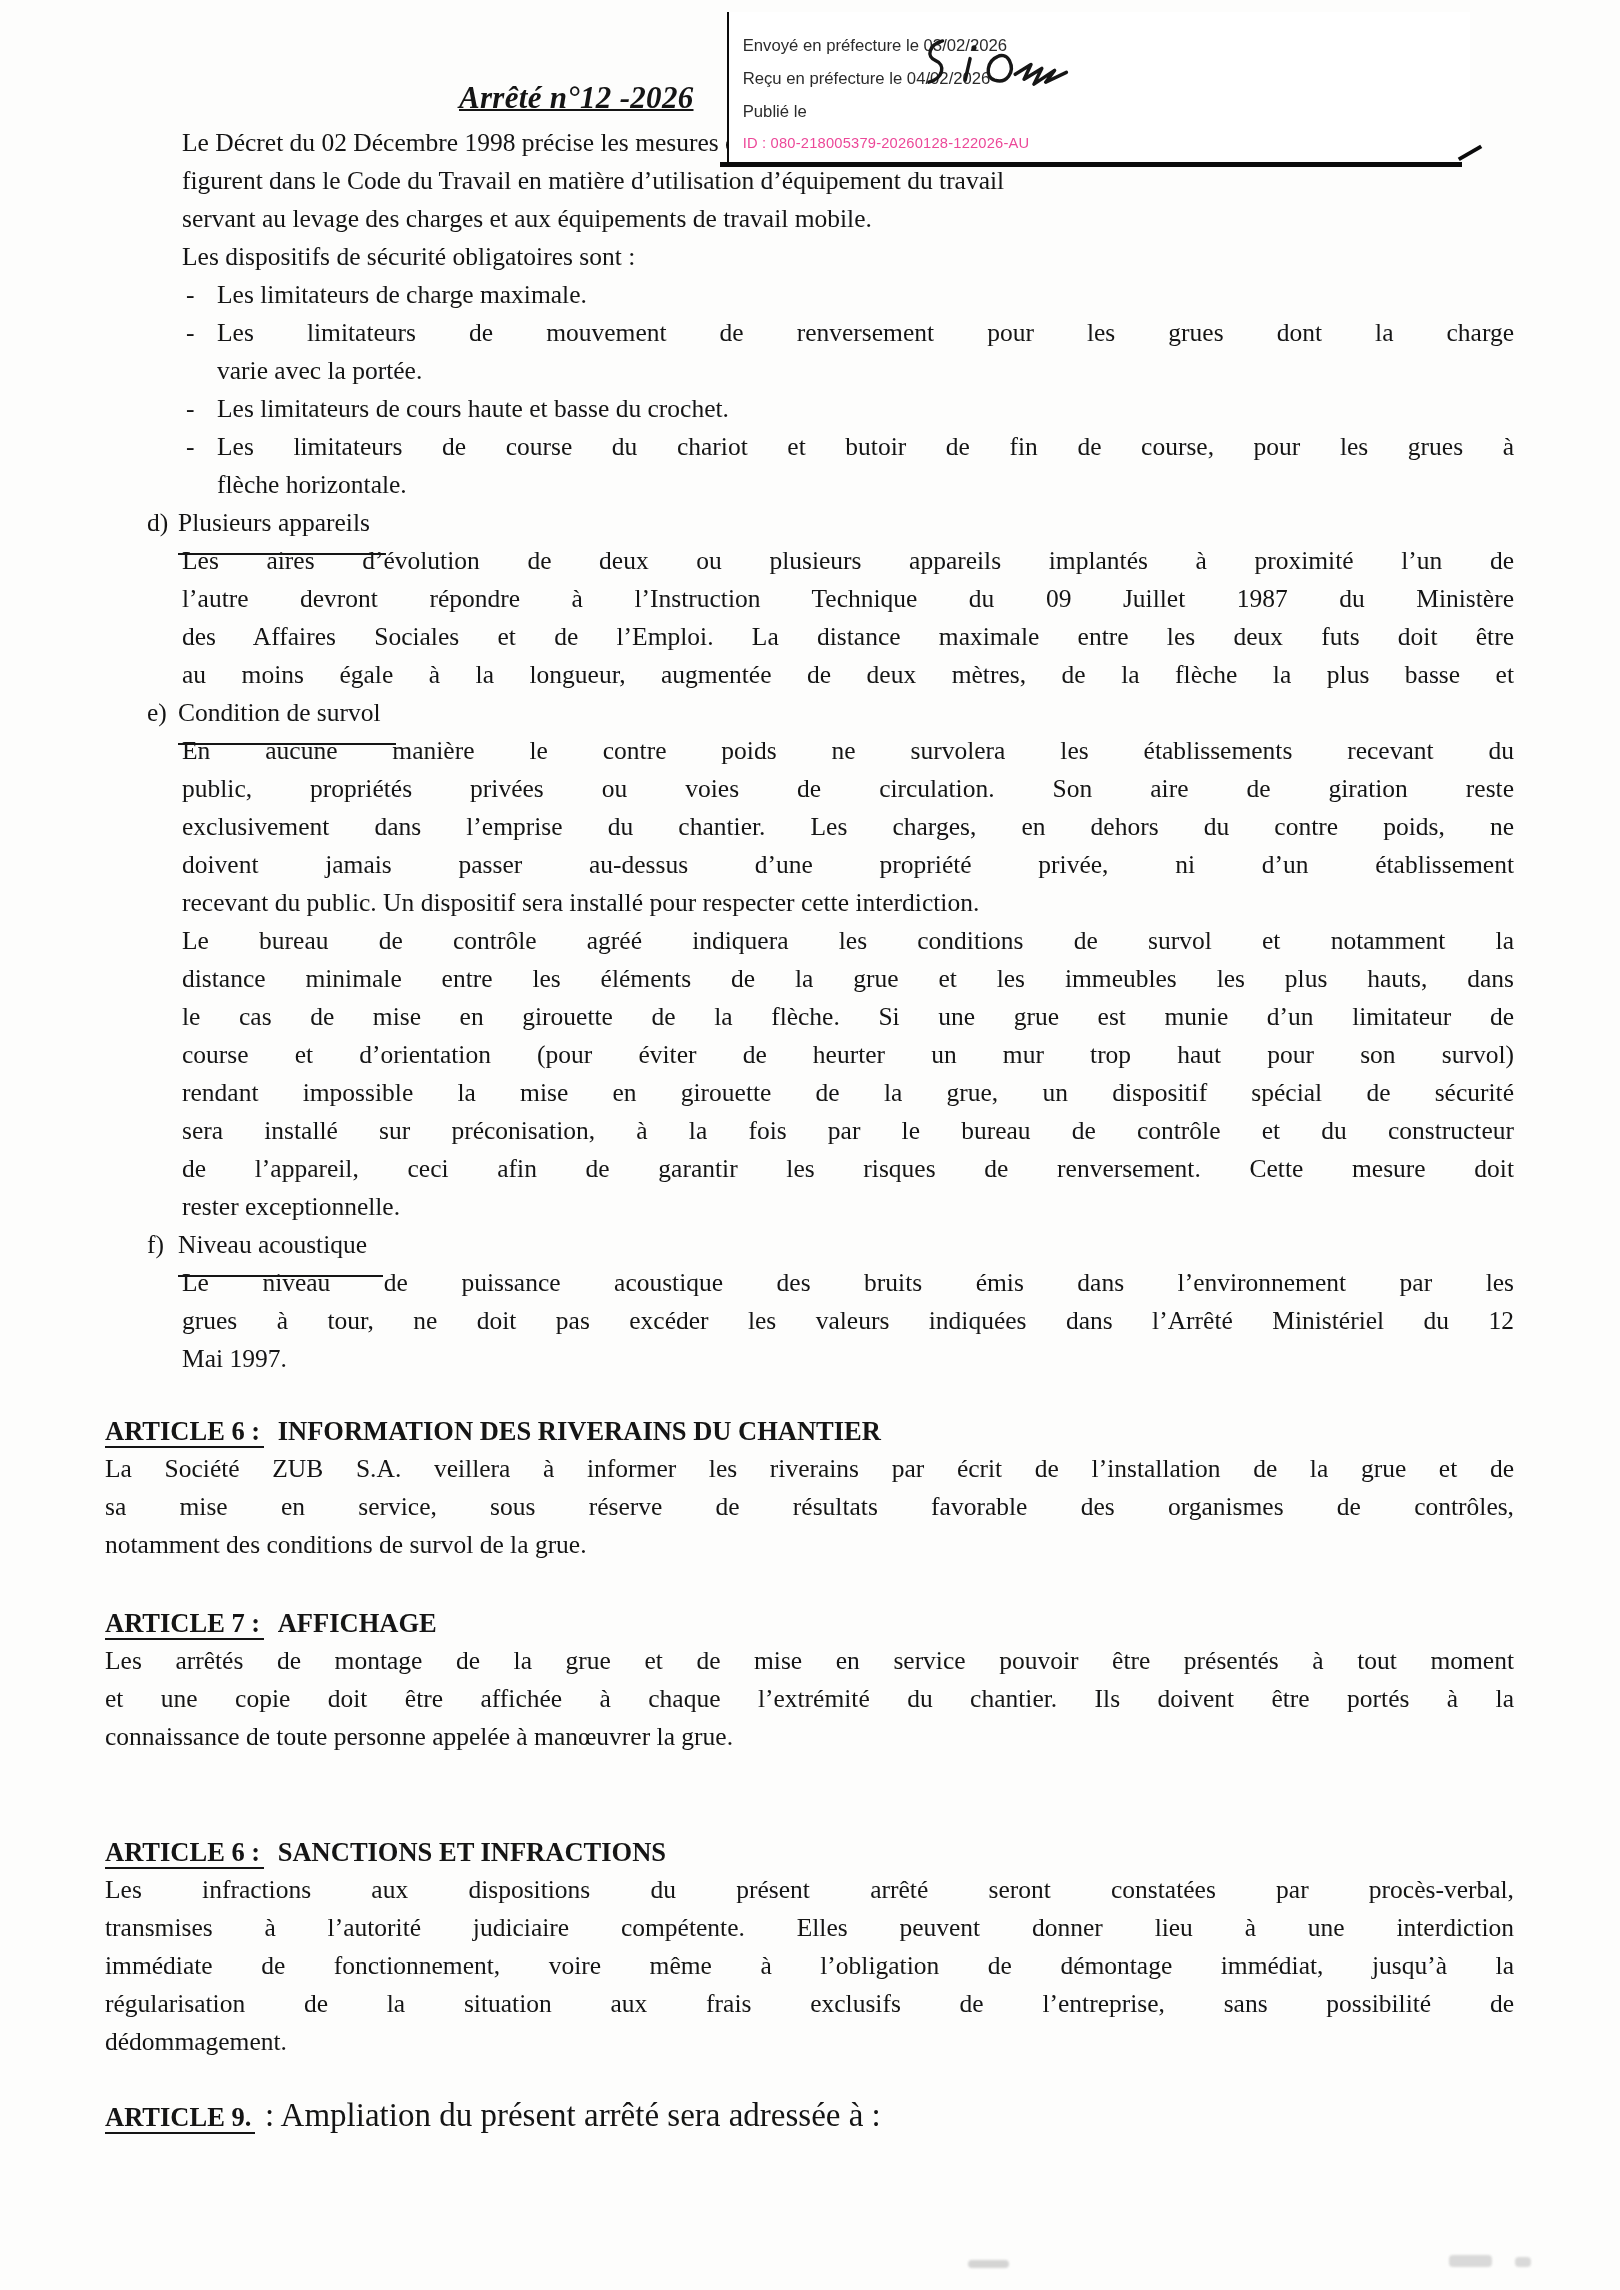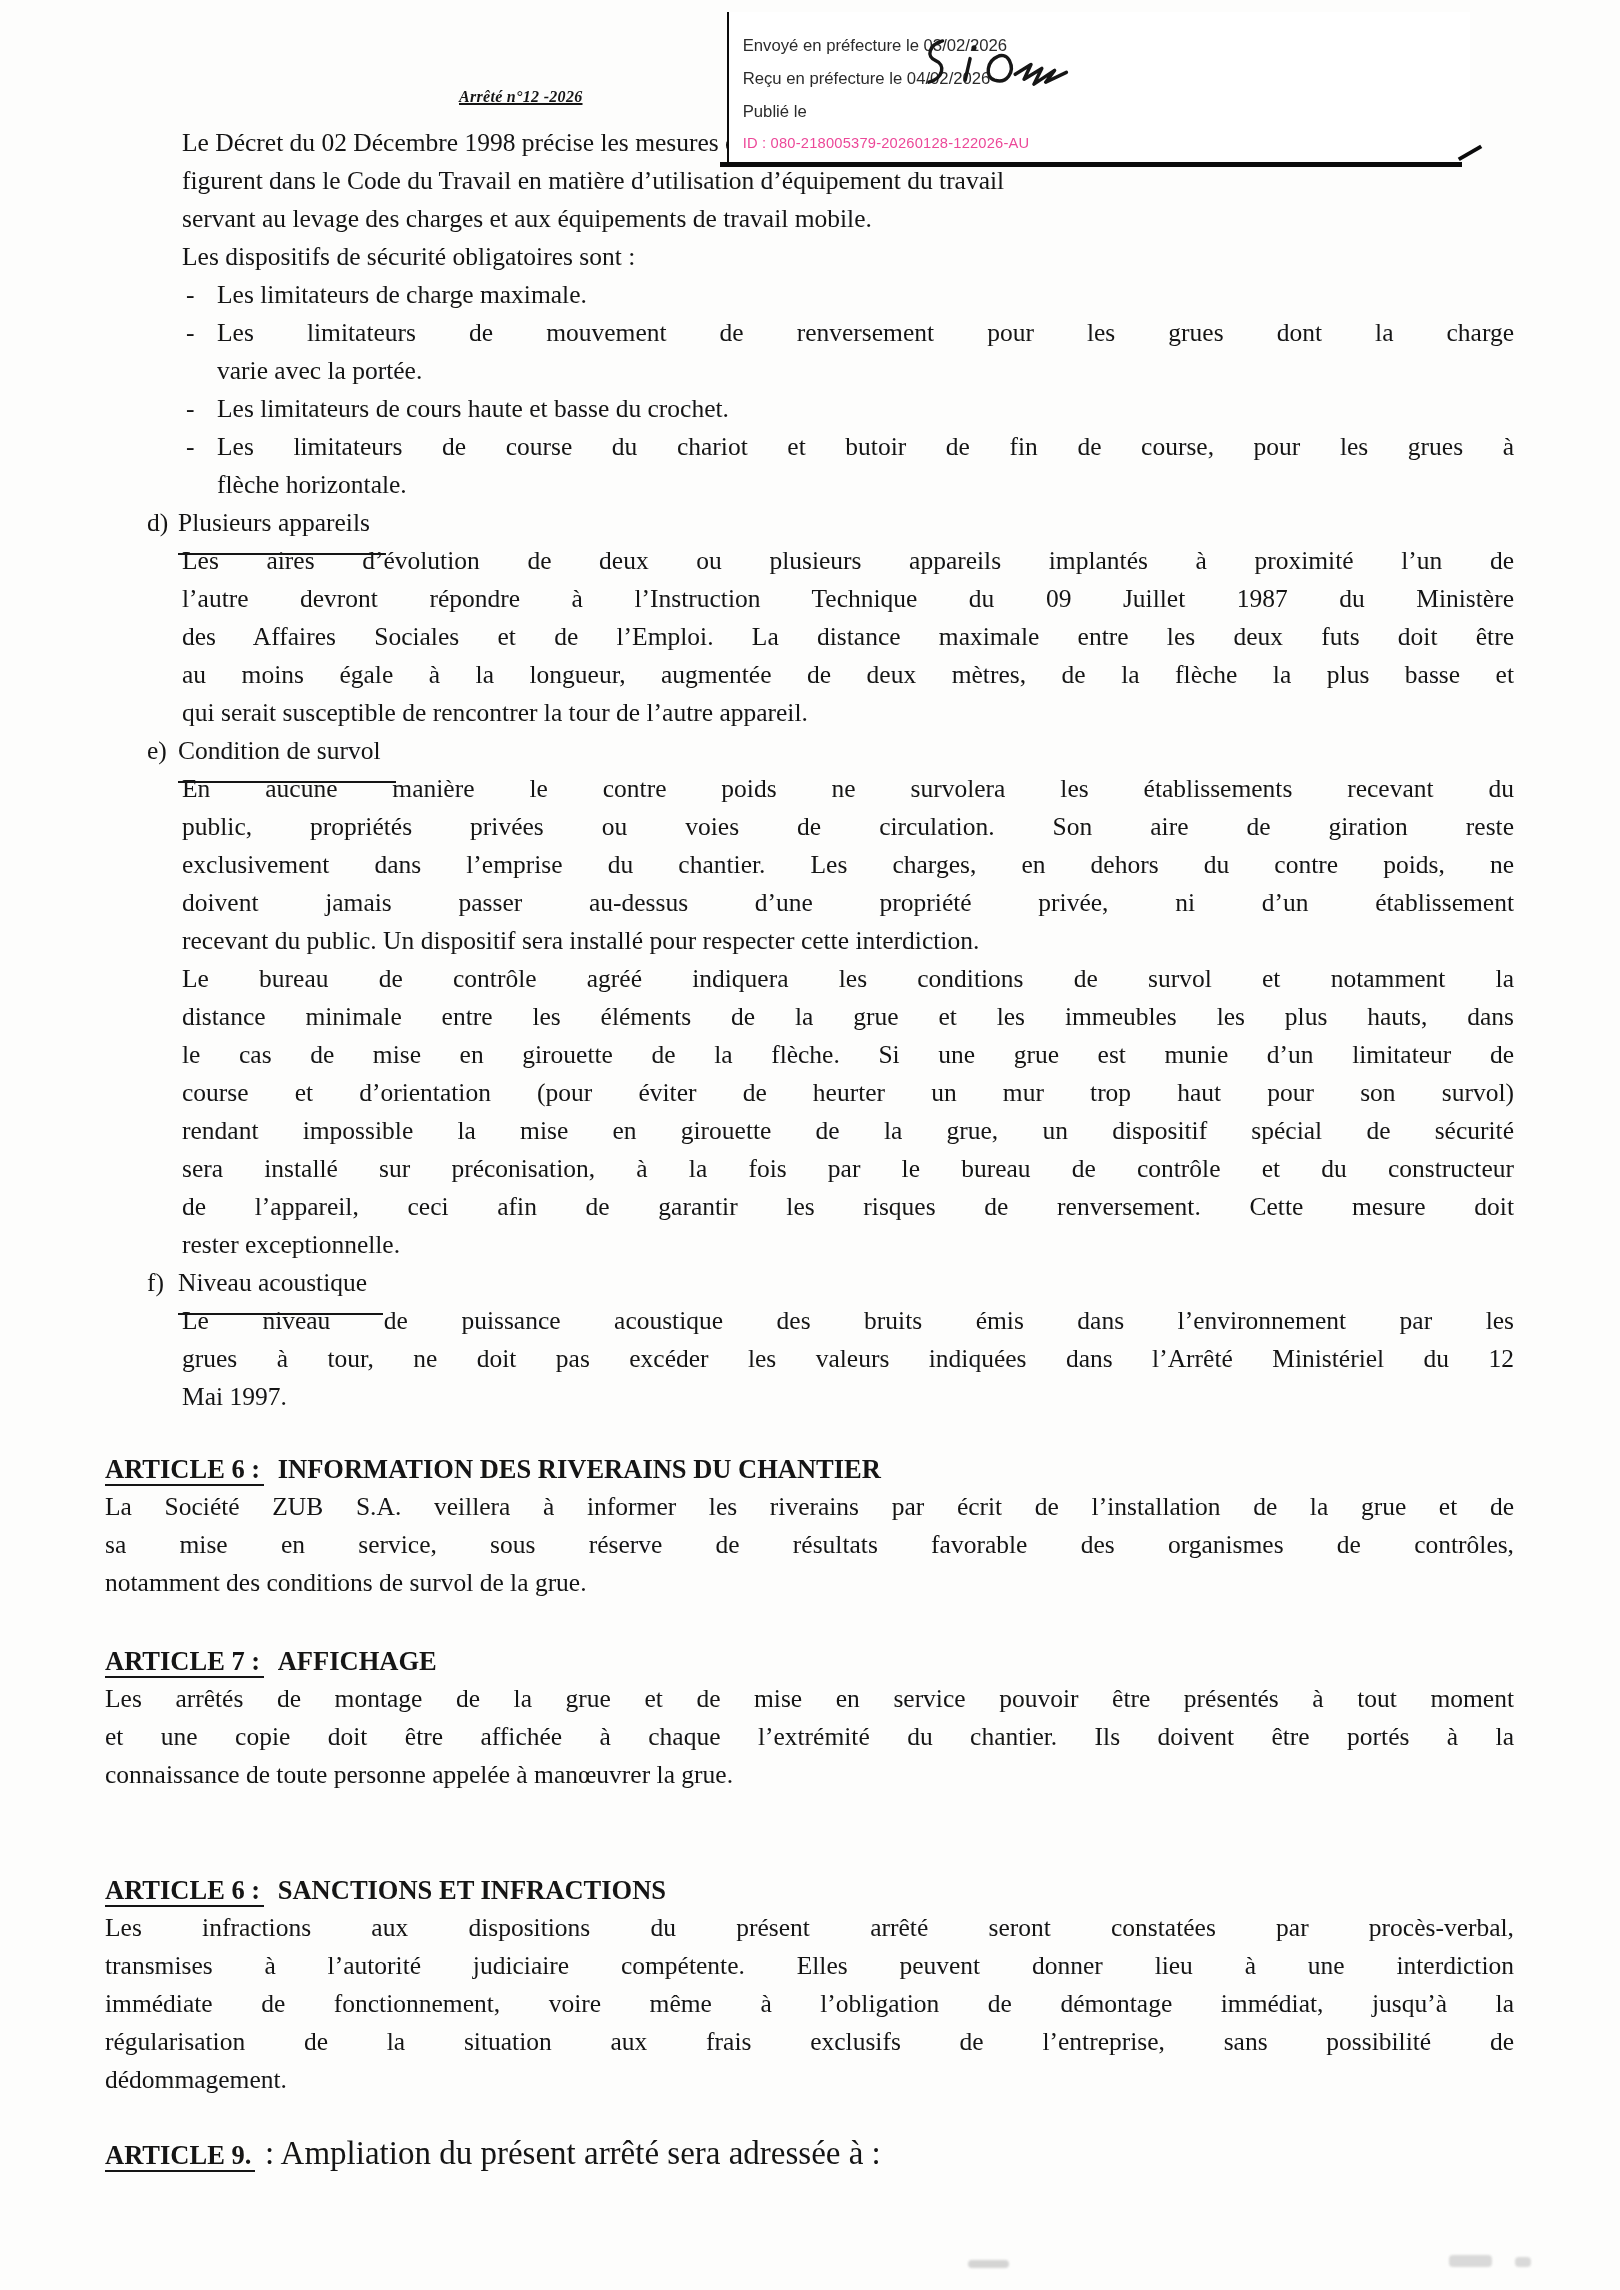--- a/index.html
+++ b/index.html
@@ -30,22 +30,22 @@
   .art-head{font-weight:bold;font-size:26.5px;}
   .art-num{border-bottom:2.9px solid #151515;padding-right:3.9px;}
   .art-title{margin-left:13.7px;text-align:center;}
   .art9-rest{font-weight:normal;font-size:33px;margin-left:9.8px;}
   #art6{margin-top:34px;}
   #art7{margin-top:40px;}
   #art8{margin-top:77px;}
   #art9{margin-top:35px;}
   
   .doc-title{
-    position:absolute;left:459px;top:88px;z-index:1;
-    font-weight:bold;font-style:italic;font-size:16px;
+    position:absolute;left:459px;top:80px;z-index:1;
+    font-weight:bold;font-style:italic;font-size:31px;
     text-decoration:underline;text-decoration-thickness:2px;
     letter-spacing:0.3px;
   }
   
   .stamp{
     position:absolute;left:727px;top:11.8px;width:743px;height:150px;
     box-sizing:border-box;background:#ffffff;
     border-left:2px solid #0b0b0b;
     padding:17.6px 0 0 13.7px;
     font-family:"Liberation Sans",sans-serif;
@@ -108,21 +108,20 @@
     </div>
 
     <div class="sec-head">
       <span class="lbl">d)</span><span class="hd">Plusieurs appareils</span>
     </div>
     <div class="indent">
       <div class="line j">Les aires d’évolution de deux ou plusieurs appareils implantés à proximité l’un de</div>
       <div class="line j">l’autre devront répondre à l’Instruction Technique du 09 Juillet 1987 du Ministère</div>
       <div class="line j">des Affaires Sociales et de l’Emploi. La distance maximale entre les deux futs doit être</div>
       <div class="line j">au moins égale à la longueur, augmentée de deux mètres, de la flèche la plus basse et</div>
-      <div class="line">qui serait susceptible de rencontrer la tour de l’autre appareil.</div>
     </div>
 
     <div class="sec-head">
       <span class="lbl">e)</span><span class="hd">Condition de survol</span>
     </div>
     <div class="indent">
       <div class="line j">En aucune manière le contre poids ne survolera les établissements recevant du</div>
       <div class="line j">public, propriétés privées ou voies de circulation. Son aire de giration reste</div>
       <div class="line j">exclusivement dans l’emprise du chantier. Les charges, en dehors du contre poids, ne</div>
       <div class="line j">doivent jamais passer au-dessus d’une propriété privée, ni d’un établissement</div>

